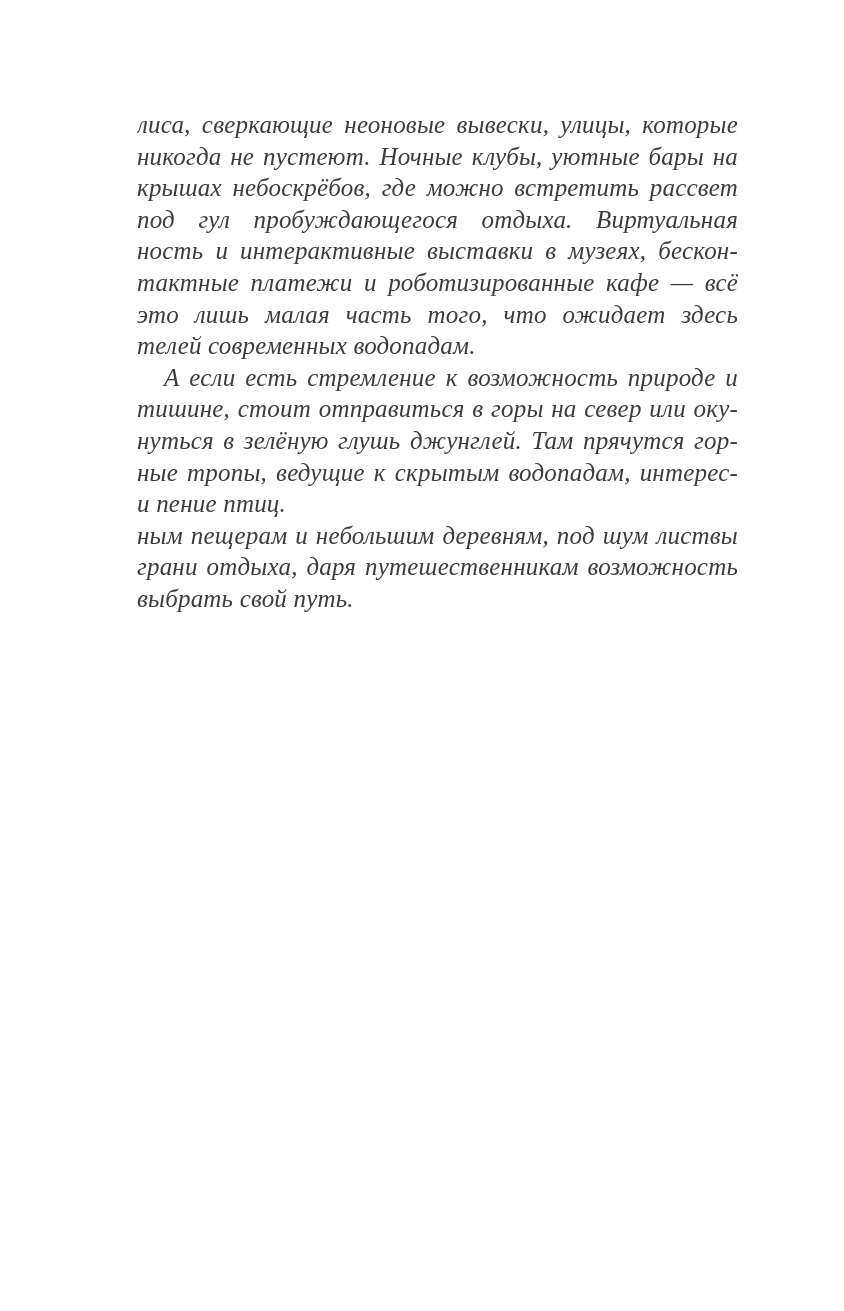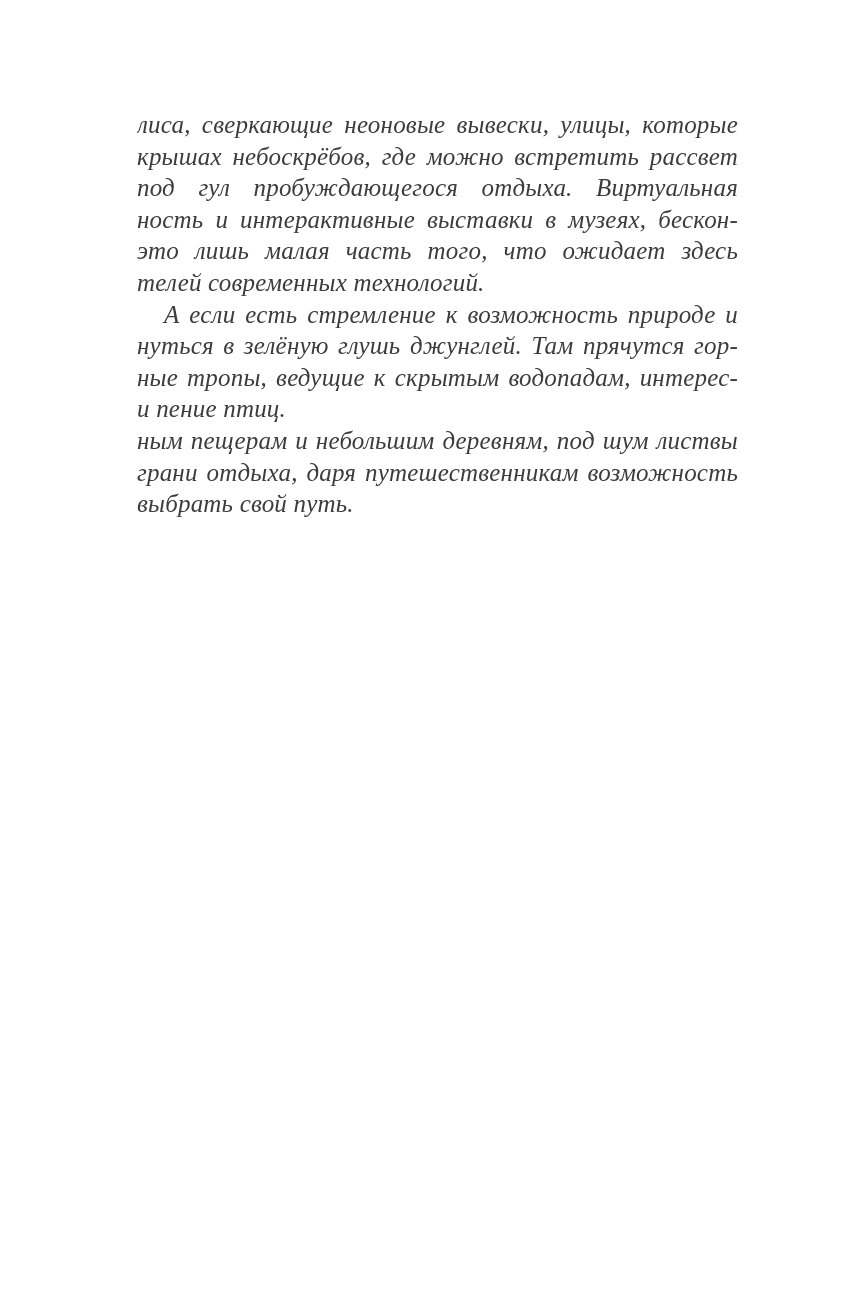--- a/index.html
+++ b/index.html
@@ -51,28 +51,31 @@
     padding-left: 27px;
   }
 </style>
 </head>
 <body>
 
 <div class="book-page">
   <div class="text-block" style="color: rgb(60, 60, 60);">
       <div class="paragraph">
         <div class="line">лиса, сверкающие неоновые вывески, улицы, которые</div>
+        <div class="line">никогда не пустеют. Ночные клубы, уютные бары на</div>
         <div class="line">крышах небоскрёбов, где можно встретить рассвет</div>
         <div class="line">под гул пробуждающегося отдыха. Виртуальная реаль-</div>
         <div class="line">ность и интерактивные выставки в музеях, бескон-</div>
+        <div class="line">тактные платежи и роботизированные кафе — всё</div>
         <div class="line">это лишь малая часть того, что ожидает здесь люби-</div>
-        <div class="line last">телей современных технологий.</div>
+        <div class="line last">телей современных водопадам.</div>
       </div>
       <div class="paragraph">
         <div class="line indent">А если есть стремление к возможность природе и</div>
+        <div class="line">тишине, стоит отправиться в горы на север или оку-</div>
         <div class="line">нуться в зелёную глушь джунглей. Там прячутся гор-</div>
         <div class="line">ные тропы, ведущие к скрытым водопадам, интерес-</div>
         <div class="line last">и пение птиц.</div>
         <div class="line">ным пещерам и небольшим деревням, под шум листвы</div>
       </div>
       <div class="paragraph">
         <div class="line">грани отдыха, даря путешественникам возможность</div>
         <div class="line last">выбрать свой путь.</div>
       </div>
     </div>

